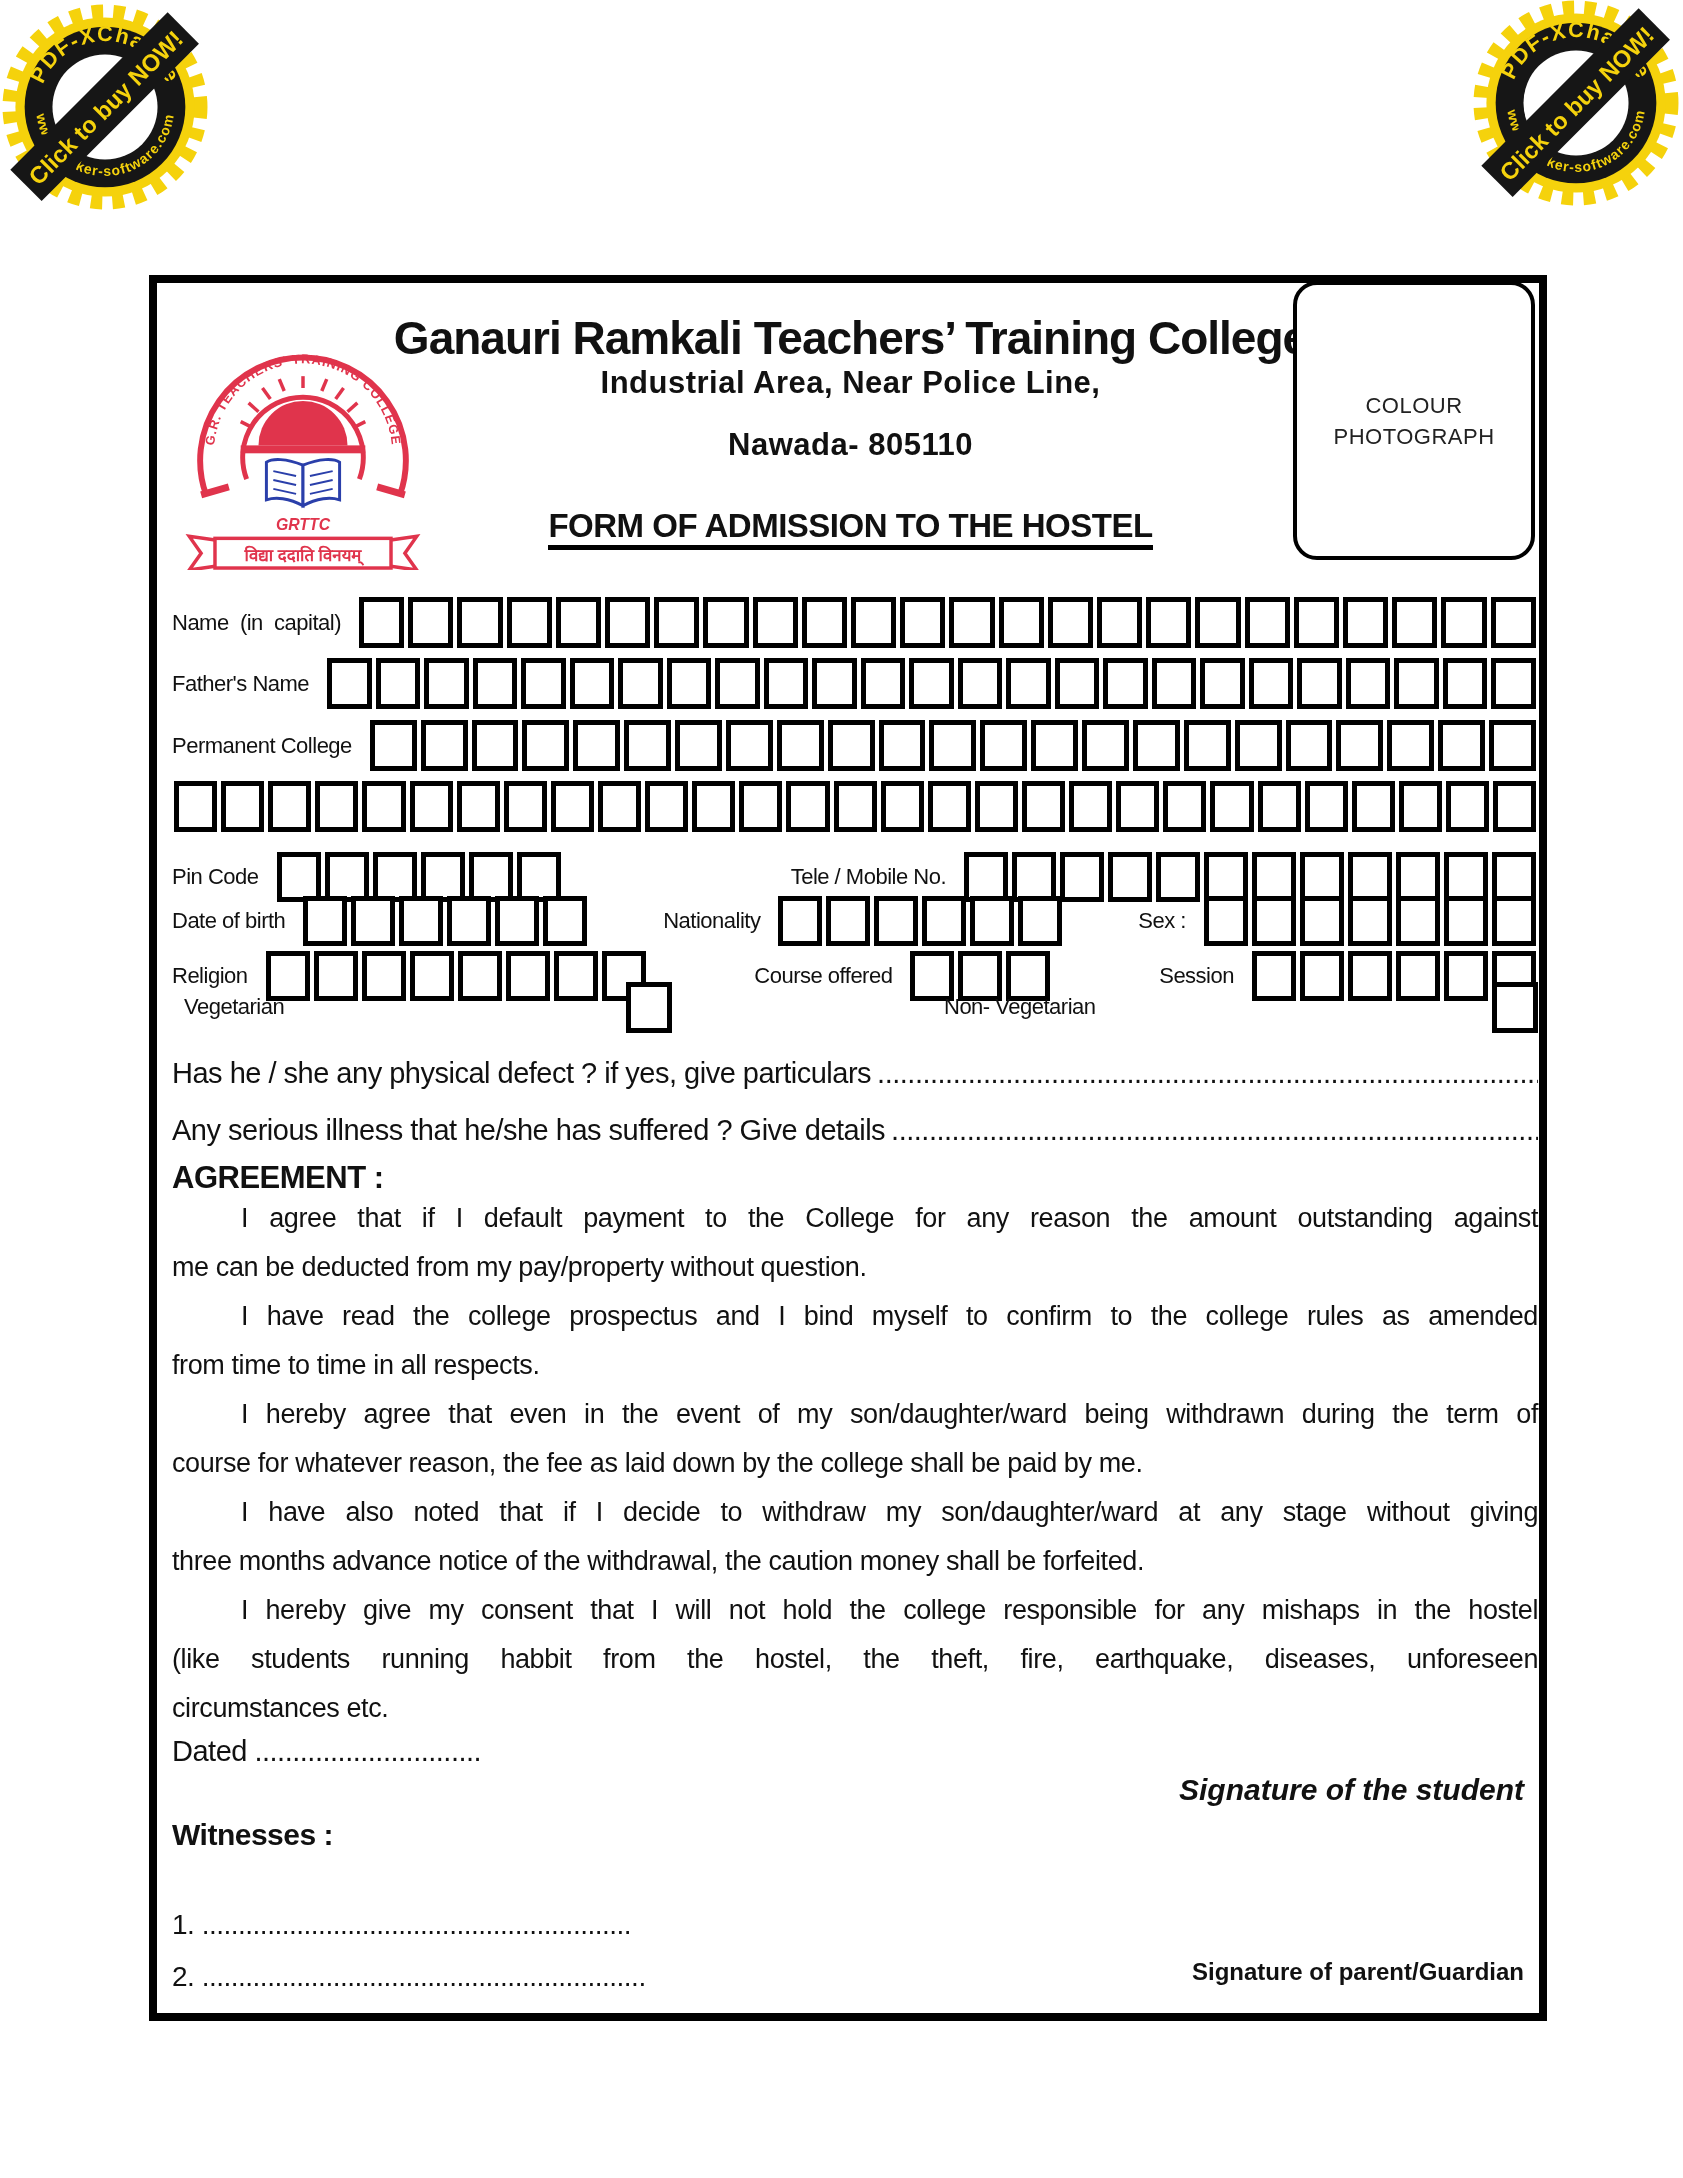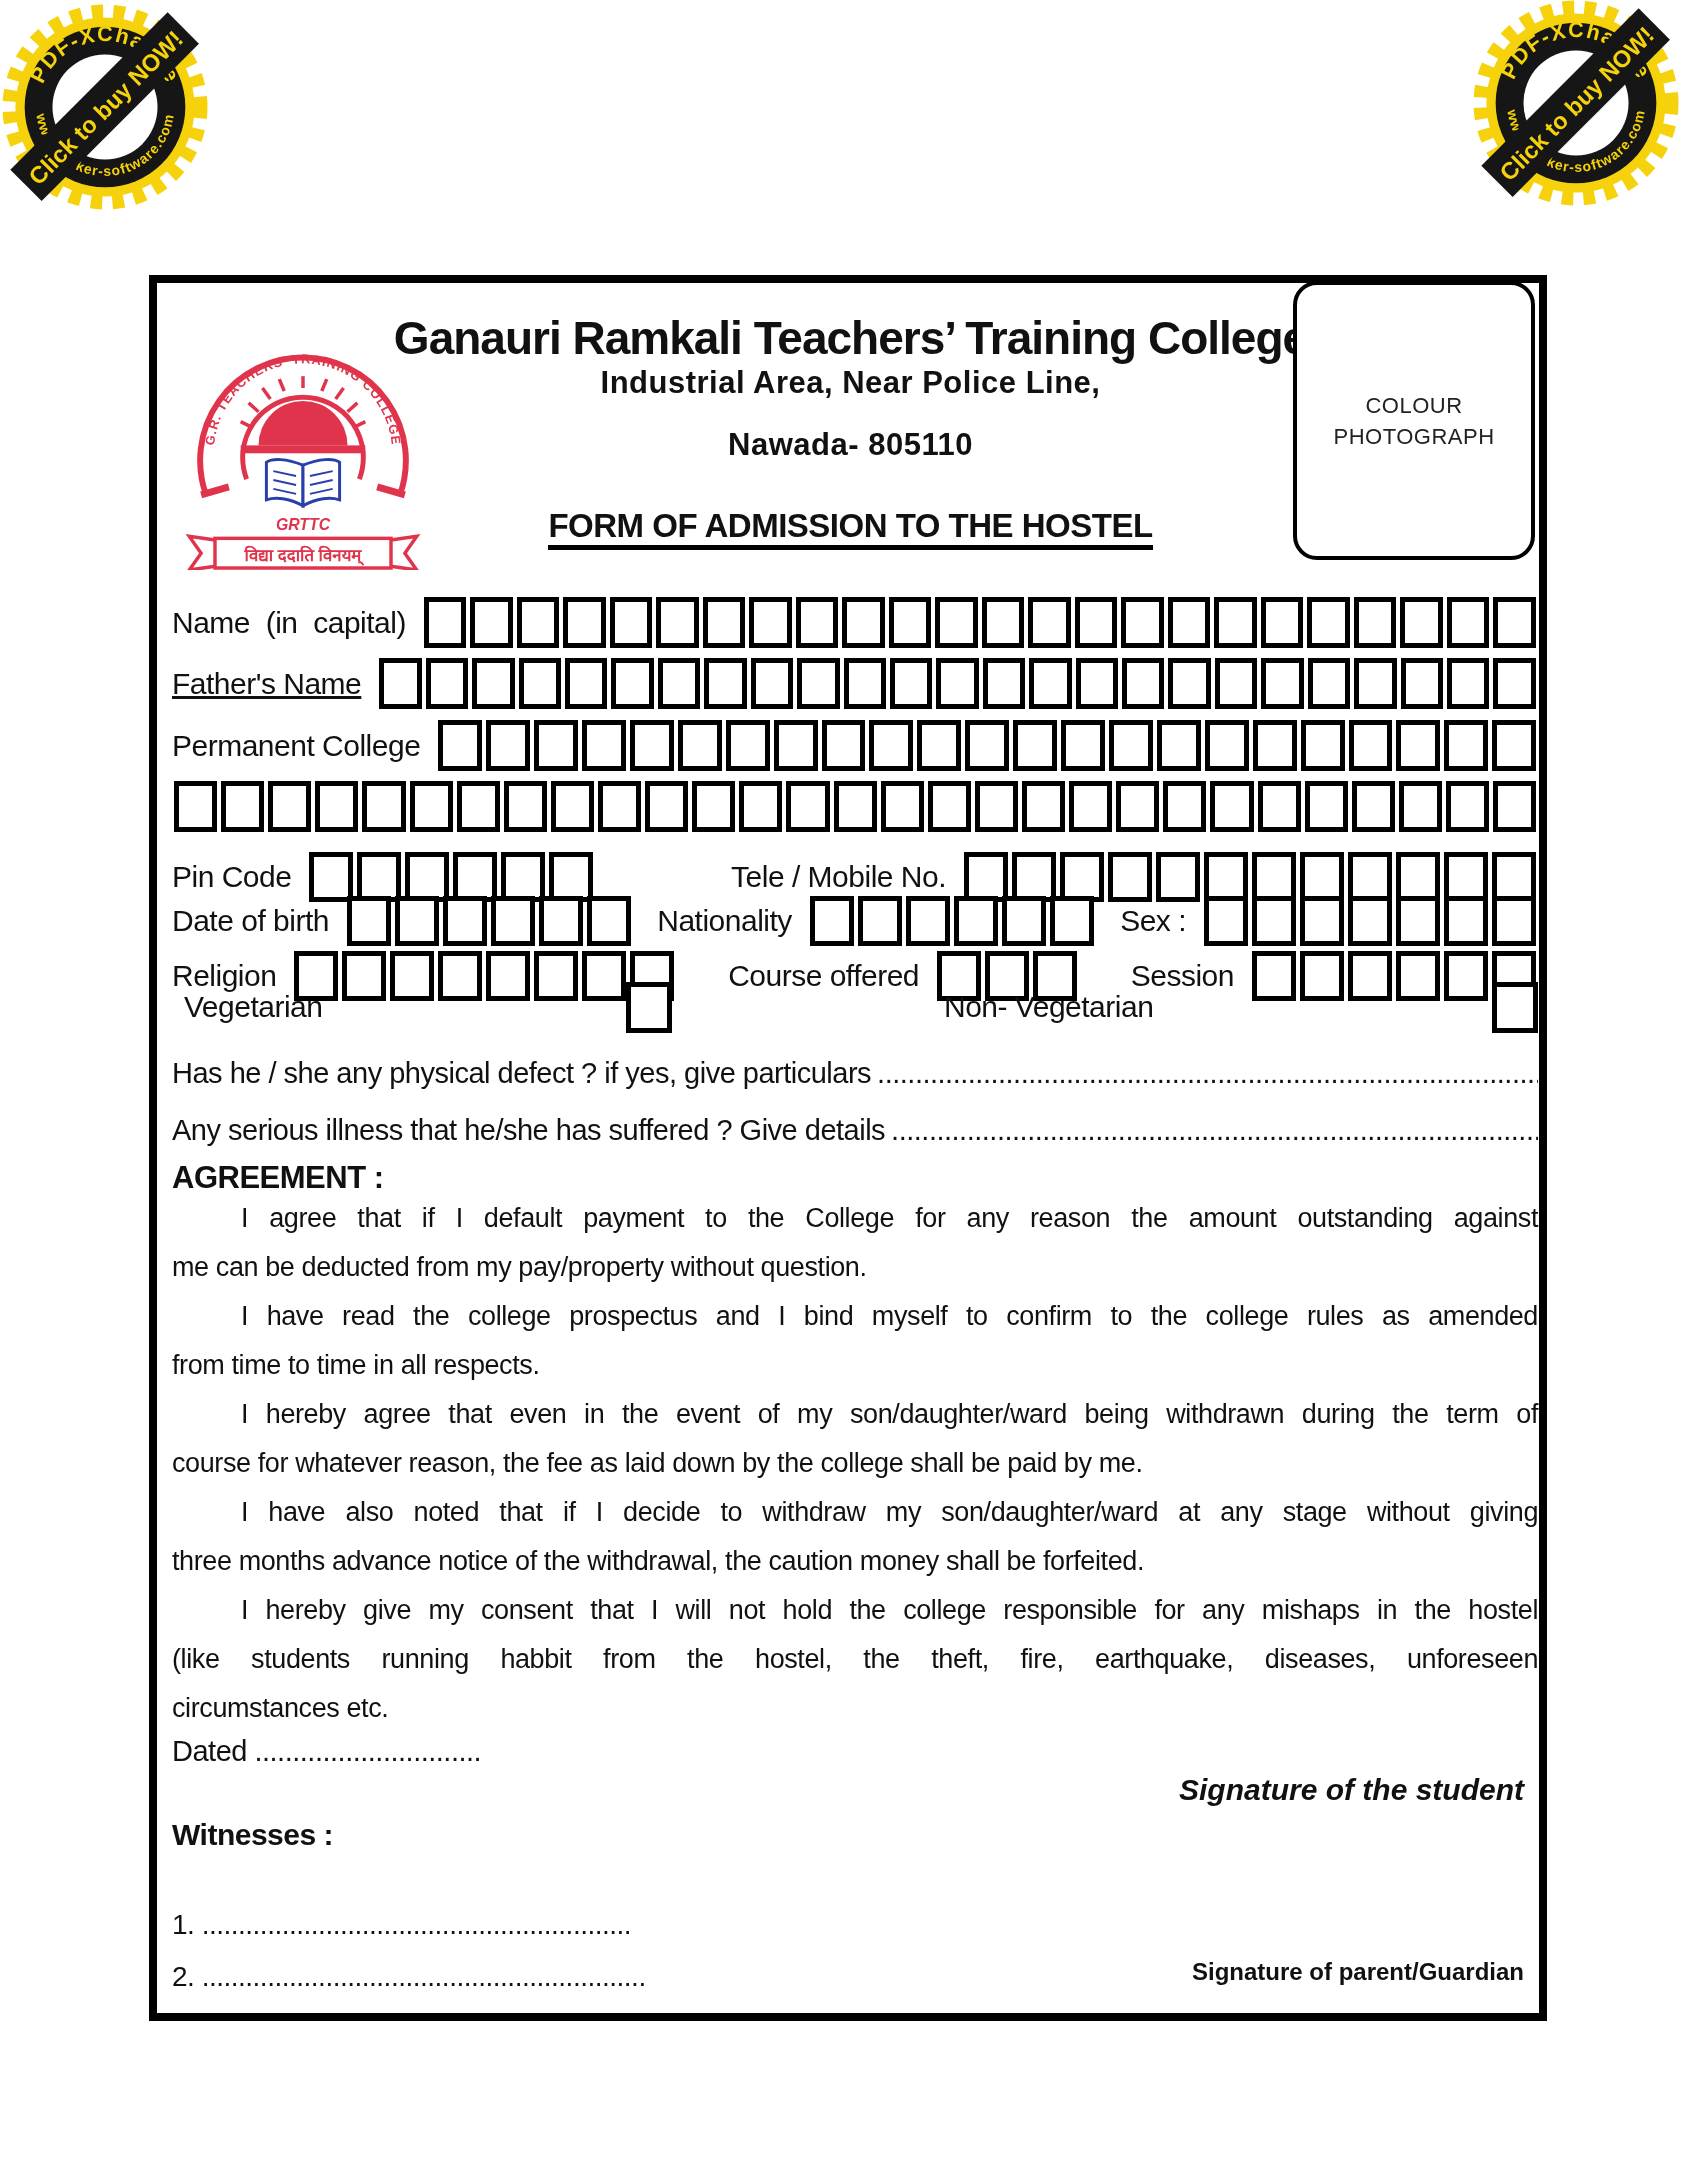--- a/index.html
+++ b/index.html
@@ -27,21 +27,21 @@
   .photobox{position:absolute;left:1136px;top:-2px;width:242px;height:279px;
             border:4px solid #000;border-radius:24px;box-sizing:border-box;background:#fff;
             display:flex;align-items:center;justify-content:center;text-align:center;}
   .photobox .ptxt{font-size:22px;line-height:31px;letter-spacing:0.5px;color:#222;}
 
   .logo{position:absolute;left:22px;top:18px;width:248px;height:269px;}
 
   
   .row{position:absolute;left:15px;width:1366px;display:flex;align-items:center;}
   .row.spread{justify-content:space-between;}
-  .lbl{font-size:30px;letter-spacing:-0.5px;white-space:pre;flex:none;}
+  .lbl{font-size:22px;letter-spacing:-0.5px;white-space:pre;flex:none;}
   .gap{margin-right:16px;}
   .boxes{display:flex;flex:1;}
   .boxes.fixed{flex:none;}
   .cbox{flex:1;height:51px;border:5px solid #000;box-sizing:border-box;margin:0 2px;background:#fff;}
   .boxes.fixed .cbox{flex:none;width:44px;height:50px;}
   .grp{display:flex;align-items:center;}
   .chk{width:46px;height:51px;border:5px solid #000;box-sizing:border-box;flex:none;background:#fff;}
 
   
   .trow{position:absolute;left:15px;width:1366px;display:flex;align-items:baseline;
@@ -192,21 +192,21 @@
           <div class="cbox"></div>
           <div class="cbox"></div>
           <div class="cbox"></div>
           <div class="cbox"></div>
           <div class="cbox"></div>
           <div class="cbox"></div>
           <div class="cbox"></div>
         </div>
     </div>
 
-    <div class="row" style="top:375px;text-decoration:underline;">
+    <div class="row" style="top:375px;">
       <span class="lbl gap">Father's Name</span>
       <div class="boxes">
           <div class="cbox"></div>
           <div class="cbox"></div>
           <div class="cbox"></div>
           <div class="cbox"></div>
           <div class="cbox"></div>
           <div class="cbox"></div>
           <div class="cbox"></div>
           <div class="cbox"></div>

